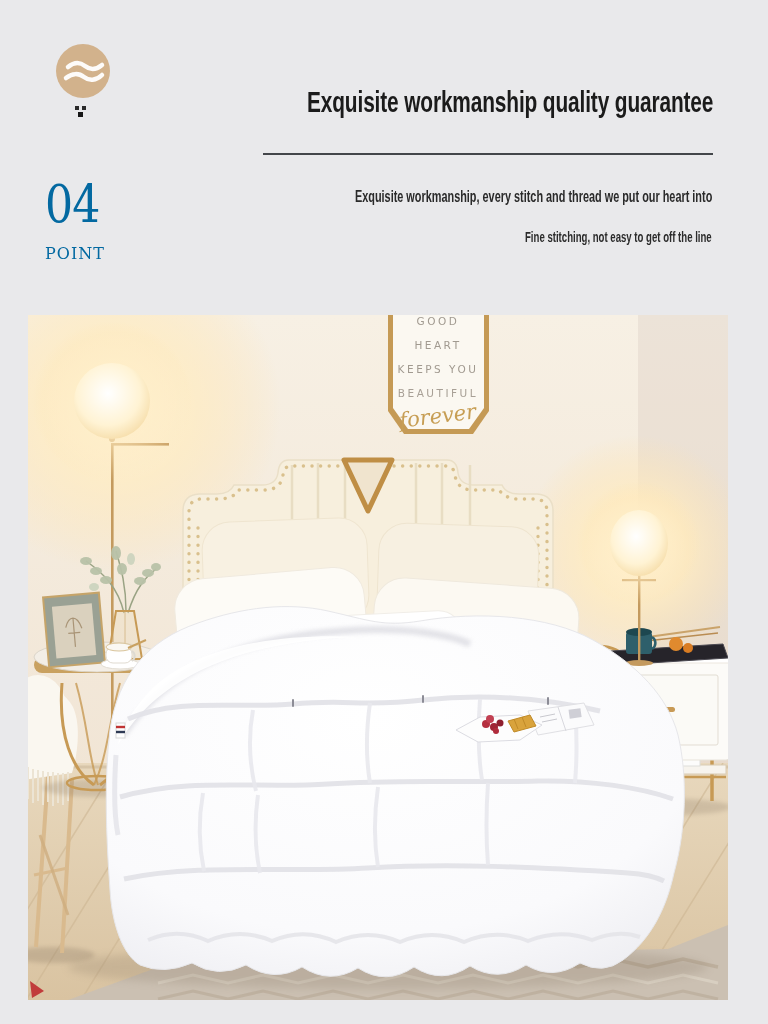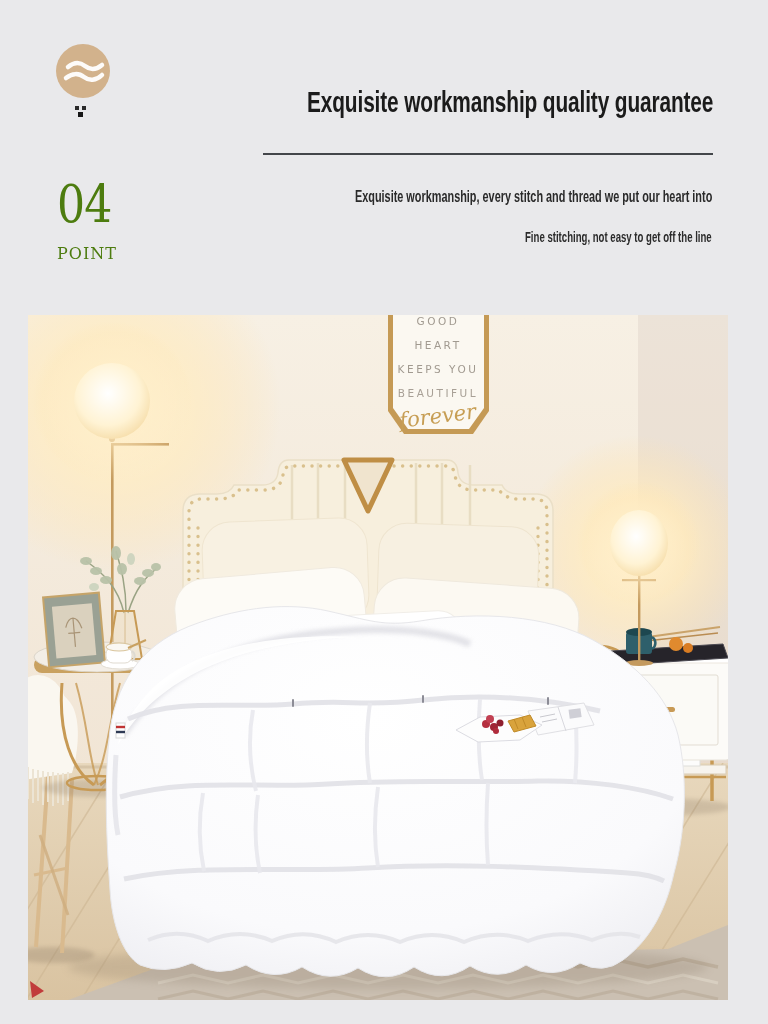--- a/index.html
+++ b/index.html
@@ -24,21 +24,21 @@
   .divider{top:153px;left:263px;width:450px;height:2px;background:#43464a;}
   .subtitle{
     top:187px;right:56px;color:#2a2a2a;font-size:17px;font-weight:700;
     white-space:nowrap;transform:scaleX(.64);transform-origin:right center;
   }
   .caption{
     top:228px;right:56px;color:#2b2b2b;font-size:15px;font-weight:700;
     white-space:nowrap;transform:scaleX(.64);transform-origin:right center;
   }
   
-  .point{left:57px;top:178px;color:#4d7c0f;font-family:"DejaVu Serif", serif;}
+  .point{left:45px;top:178px;color:#0369a1;font-family:"DejaVu Serif", serif;}
   .point-number{font-size:52px;line-height:1.0;letter-spacing:-1px;
     transform:scaleX(.85);transform-origin:left center;}
   .point-label{font-size:16px;letter-spacing:1px;margin-top:14px;}
   
   .photo{left:28px;top:315px;width:700px;height:685px;overflow:hidden;background:#f6eee1;text-align:center;}
 </style>
 </head>
 <body>
 
 <div class="abs logo">

